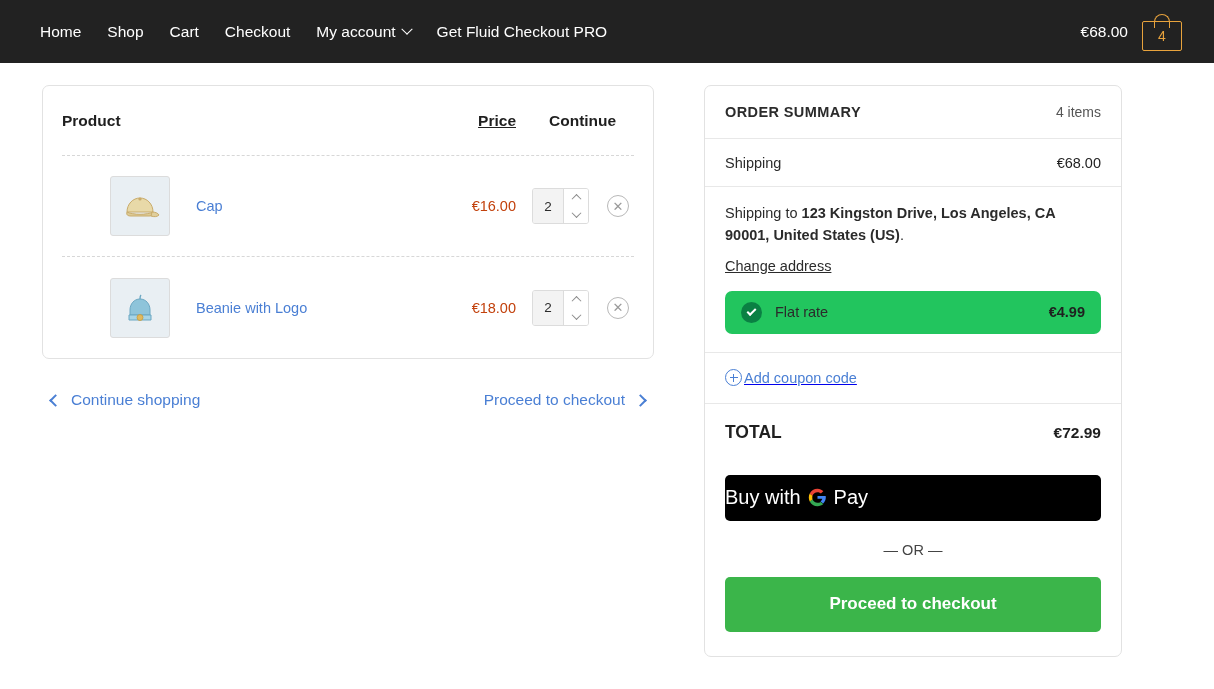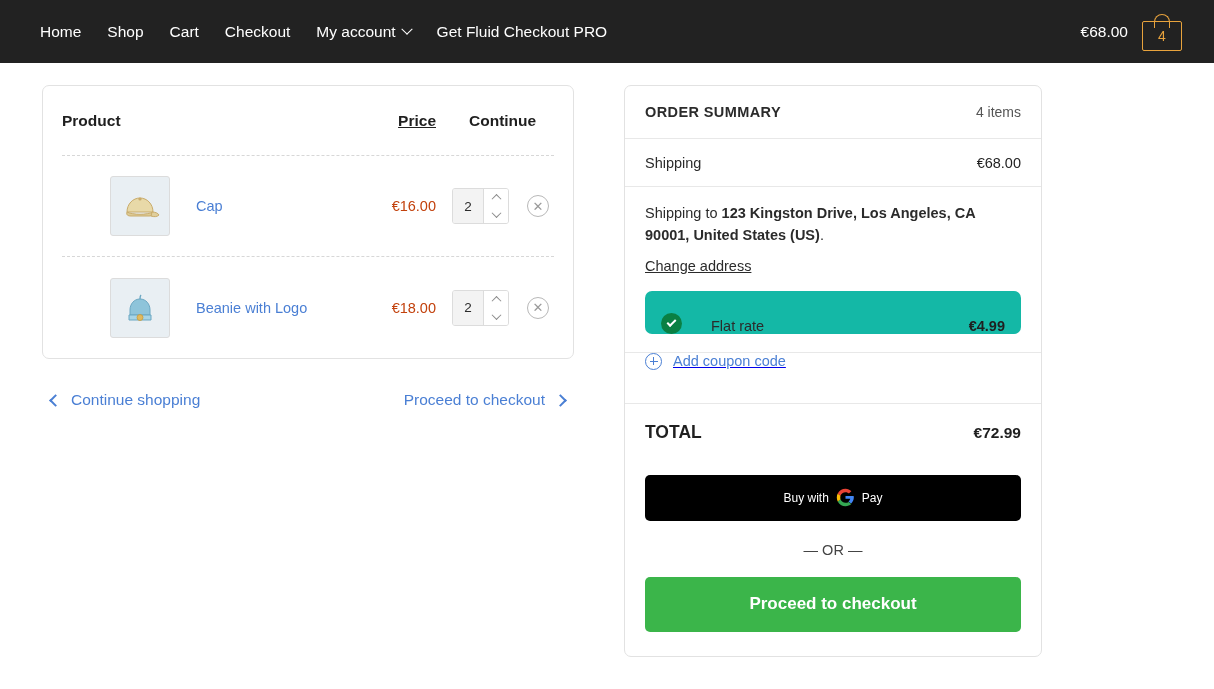--- a/index.html
+++ b/index.html
@@ -87,21 +87,21 @@
     font-size: 14px;
   }
 
   
   .page {
     display: flex;
     align-items: flex-start;
     gap: 50px;
     padding: 22px 24px 0 42px;
   }
-  .left-col { width: 532px; flex: none; }
+  .left-col { width: 612px; flex: none; }
   .right-col { width: 418px; flex: none; }
 
   
   .cart-panel {
     border: 1px solid #e2e2e2;
     border-radius: 7px;
     background: #ffffff;
     padding: 0 19px;
   }
   .cart-head {
@@ -297,26 +297,26 @@
   .change-link {
     display: inline-block;
     margin-top: 11px;
     font-size: 14.5px;
     color: #2b2b2b;
     text-decoration: underline;
   }
   .rate-pill {
     margin-top: 16px;
     height: 43px;
-    background: #14b8a6;
+    background: #22c55e;
     border-radius: 7px;
     display: flex;
-    align-items: flex-end;
+    align-items: center;
     padding: 0 16px;
-    gap: 29px;
+    gap: 13px;
   }
   .check-circle {
     width: 21px; height: 21px;
     border-radius: 50%;
     background: #0a8043;
     display: flex;
     align-items: center;
     justify-content: center;
     flex: none;
   }
@@ -325,21 +325,22 @@
     border-left: 2px solid #ffffff;
     border-bottom: 2px solid #ffffff;
     transform: rotate(-45deg) translate(1px,-1px);
   }
   .rate-name { flex: 1; font-size: 14.5px; color: #2b2b2b; }
   .rate-price { font-size: 14.5px; font-weight: bold; color: #1f1f1f; }
 
   .coupon-row {
     height: 50px;
     display: flex;
-    gap: 11px;
+    align-items: center;
+    gap: 2px;
   }
   .plus-circle {
     width: 17px; height: 17px;
     border: 1.4px solid #4a7fd4;
     border-radius: 50%;
     position: relative;
     flex: none;
   }
   .plus-circle::before, .plus-circle::after {
     content: "";
@@ -368,24 +369,23 @@
   }
 
   .pay-area { padding: 13px 20px 24px 20px; }
   .gpay-btn {
     width: 100%;
     height: 46px;
     background: #000000;
     border: none;
     border-radius: 5px;
     color: #ffffff;
-    font-size: 12px;
-    display: flex;
-    align-items: center;
-    justify-content: center;
+    font-size: 20px;
+    display: flex;
+    align-items: center;
     gap: 7px;
     cursor: pointer;
     font-family: "Liberation Sans", sans-serif;
   }
   .or-sep {
     text-align: center;
     font-size: 14.5px;
     color: #444444;
     padding: 21px 0 19px 0;
   }

